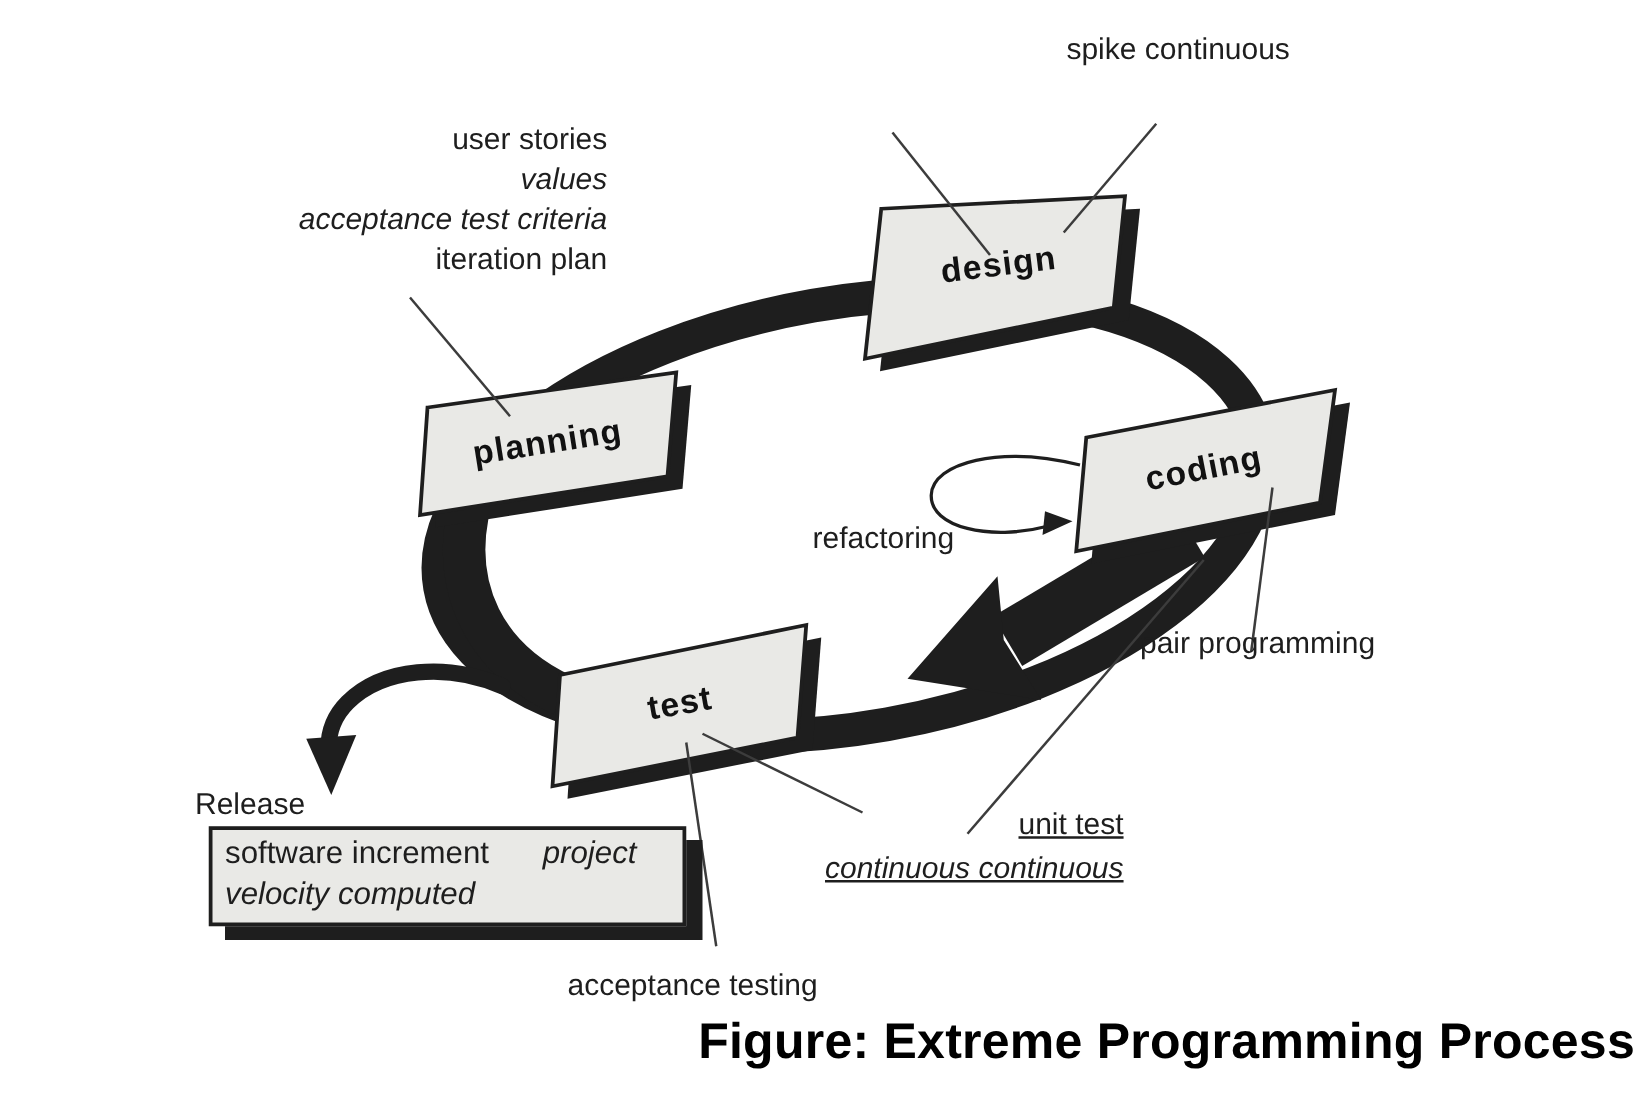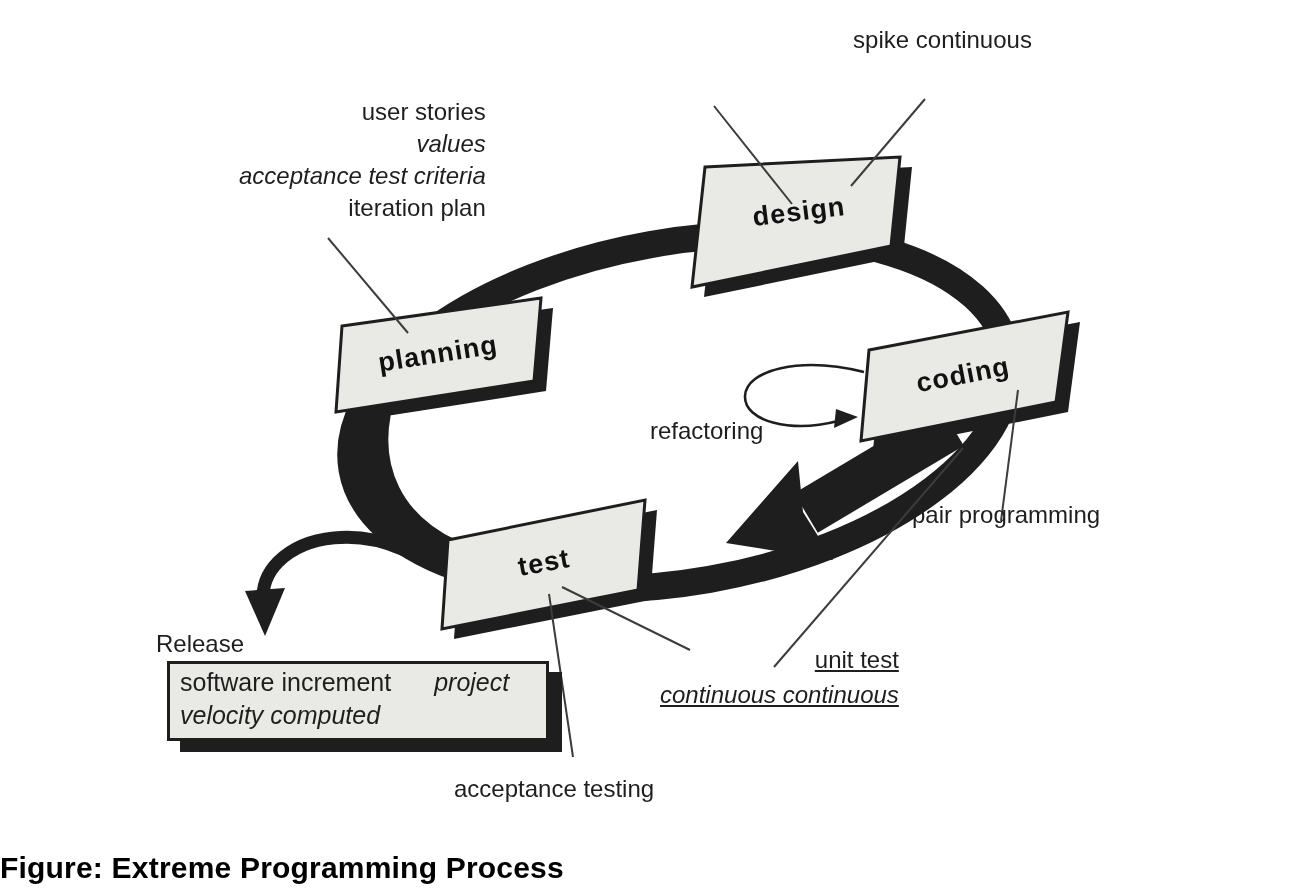--- a/index.html
+++ b/index.html
@@ -36,22 +36,22 @@
     position:absolute;font-weight:bold;font-size:27px;letter-spacing:1px;
     color:#111;transform-origin:center;white-space:nowrap;
   }
   #increment-box{
     position:absolute;left:167px;top:661px;width:360px;
     background:var(--box-fill);border:3px solid var(--ink);
     box-shadow:13px 11px 0 0 var(--ink);
     font-size:25px;line-height:33px;padding:2px 6px 6px 10px;
   }
   #caption{
-    position:absolute;left:0;top:811px;width:100%;text-align:left;
-    font-weight:bold;font-size:30px;color:#000;letter-spacing:0.2px;margin-top:40px;
+    position:absolute;left:0;top:811px;width:100%;text-align:right;
+    font-weight:bold;font-size:40px;color:#000;letter-spacing:0.2px;
   }
 </style>
 </head>
 <body>
 
 <div class="stage">
 
   <svg width="1308" height="888" viewBox="0 0 1308 888">
 
     <ellipse class="ring" cx="680" cy="412" rx="333" ry="170" transform="rotate(-10 680 412)"></ellipse>

